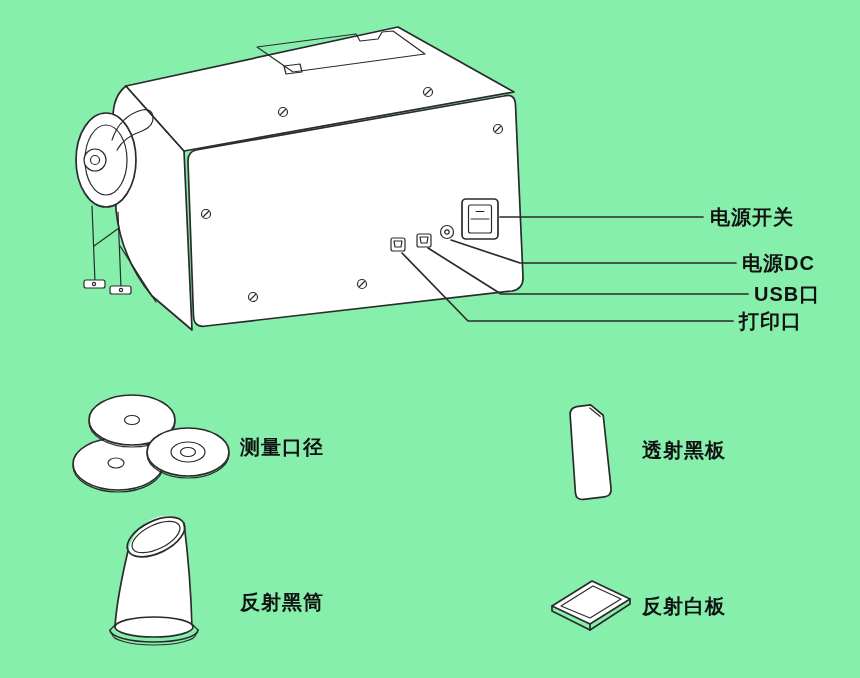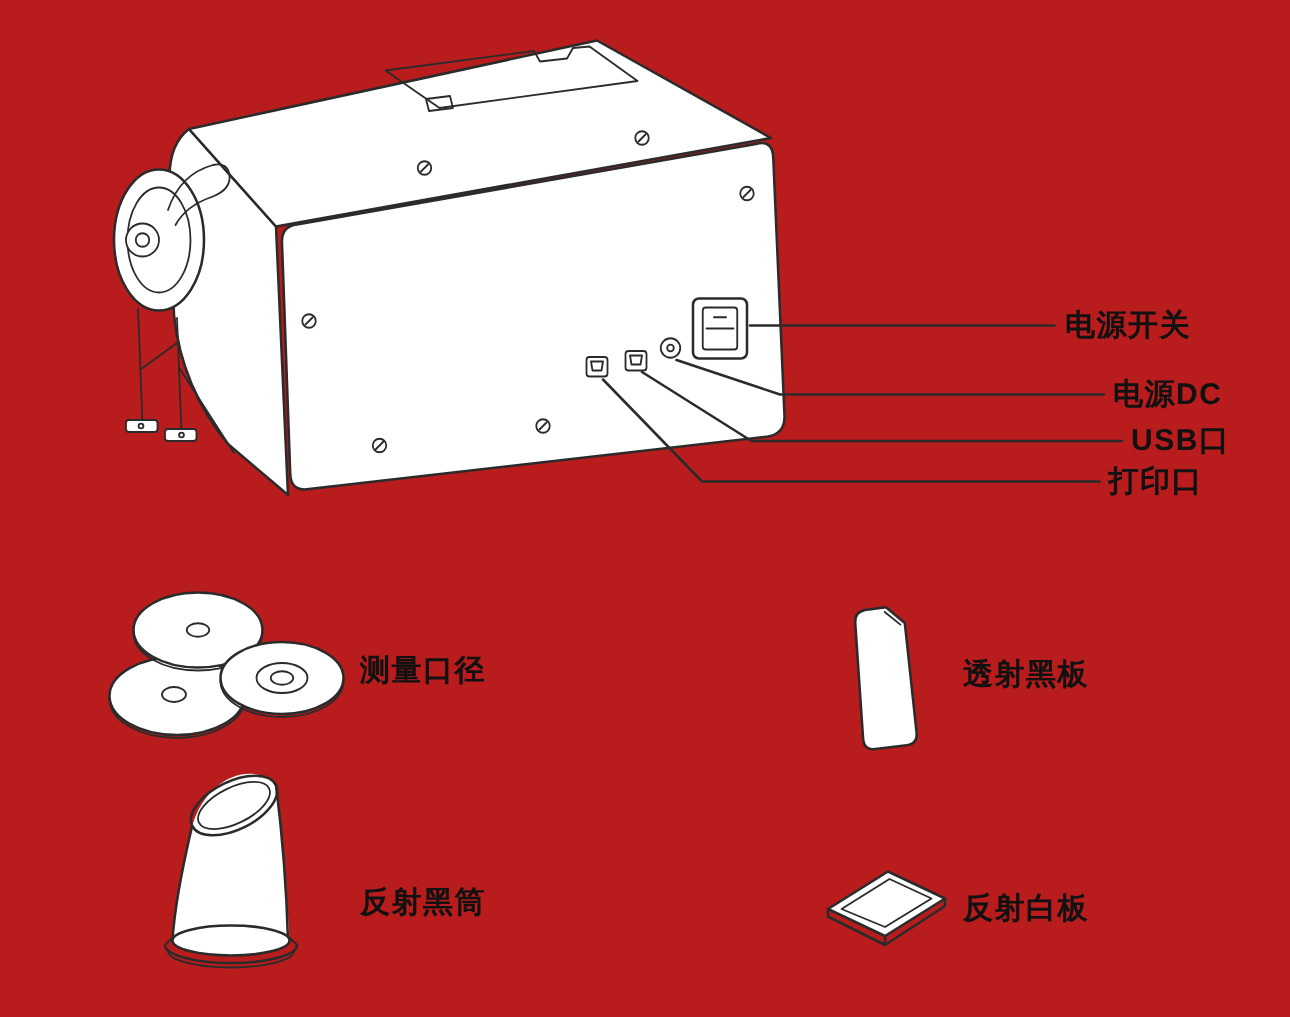--- a/index.html
+++ b/index.html
@@ -4,21 +4,21 @@
 <style>
   html, body {
     margin: 0;
     padding: 0;
     background: #ffffff;
   }
   .stage {
     position: relative;
     width: 860px;
     height: 678px;
-    background: #b91c1c;
+    background: #86efac;
     overflow: hidden;
     font-family: "Liberation Sans", "DejaVu Sans", sans-serif;
   }
   svg { display: block; }
   .ln {
     fill: none;
     stroke: #2b2b2b;
     stroke-width: 1.7;
     stroke-linecap: round;
     stroke-linejoin: round;

